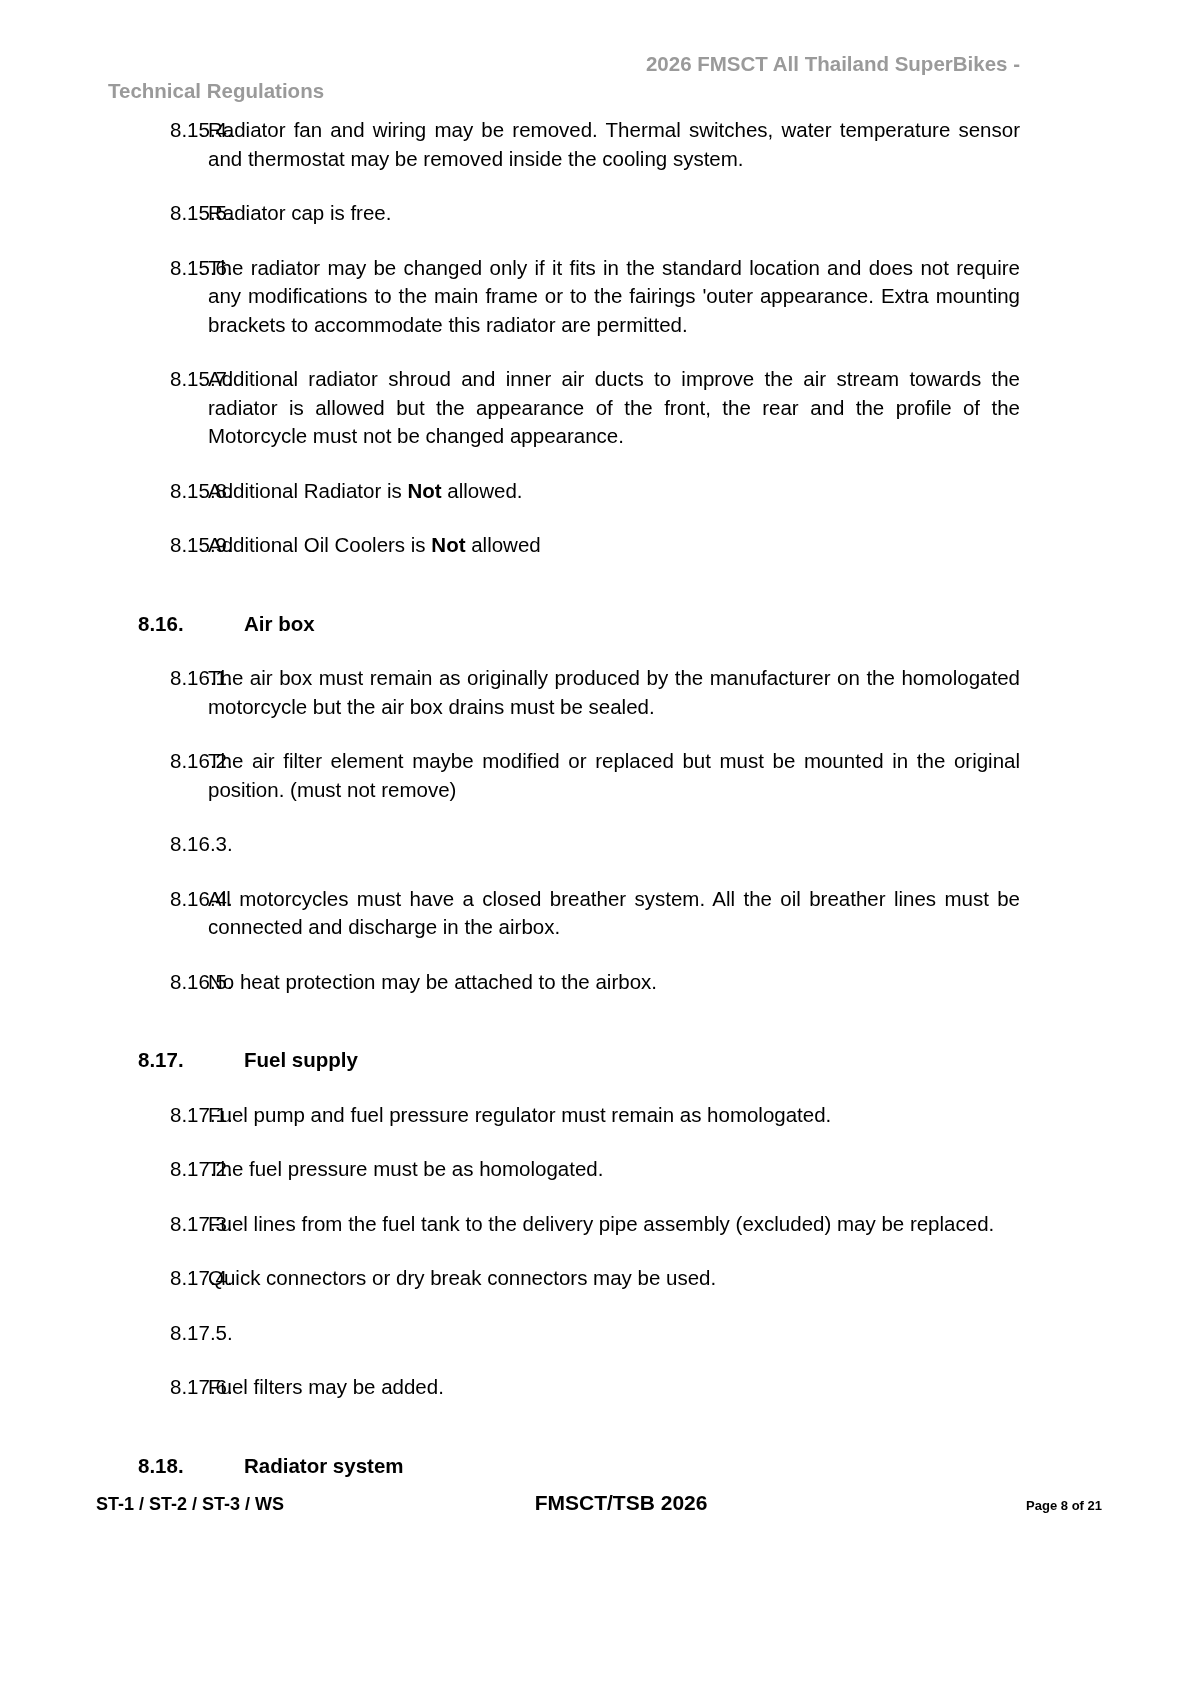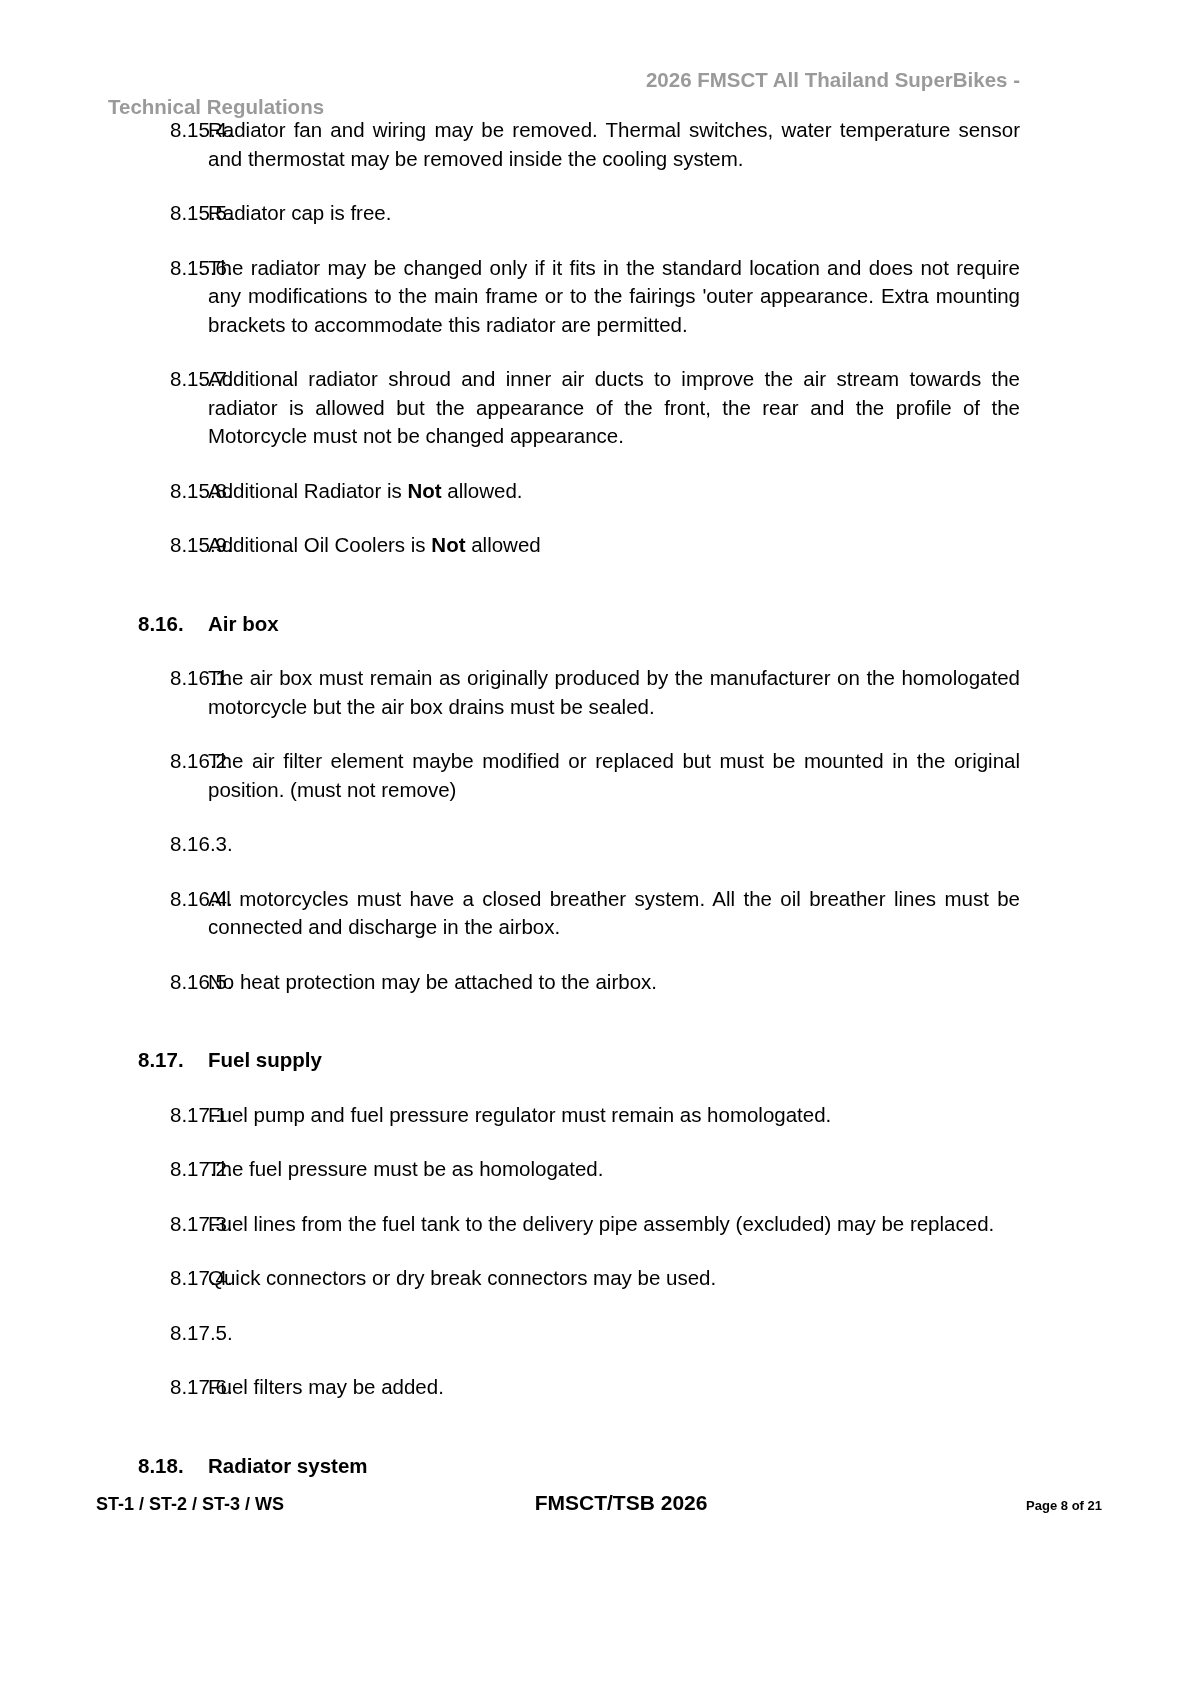--- a/index.html
+++ b/index.html
@@ -17,21 +17,21 @@
     width: 1190px;
     height: 1683px;
     background: #ffffff;
     box-sizing: border-box;
     overflow: hidden;
   }
 
   
   .doc-header {
     position: absolute;
-    top: 67px;
+    top: 51px;
     left: 108px;
     width: 912px;
     color: #9a9a9a;
     font-weight: bold;
     font-size: 20.5px;
     line-height: 26px;
     text-align: right;
   }
   .doc-header .hdr-line2 {
     display: block;
@@ -77,20 +77,21 @@
 
   
   .section-head {
     display: flex;
     align-items: baseline;
     font-weight: bold;
     font-size: 20.5px;
     line-height: 28.5px;
     margin: 0 0 26px 0;
     padding-left: 30px;
+    gap: 36px;
   }
   .section-head .sh-num {
     flex: 0 0 70px;
     width: 70px;
   }
   .section-head .sh-title {
     flex: 0 0 auto;
     margin-top: 24px;
   }
 

